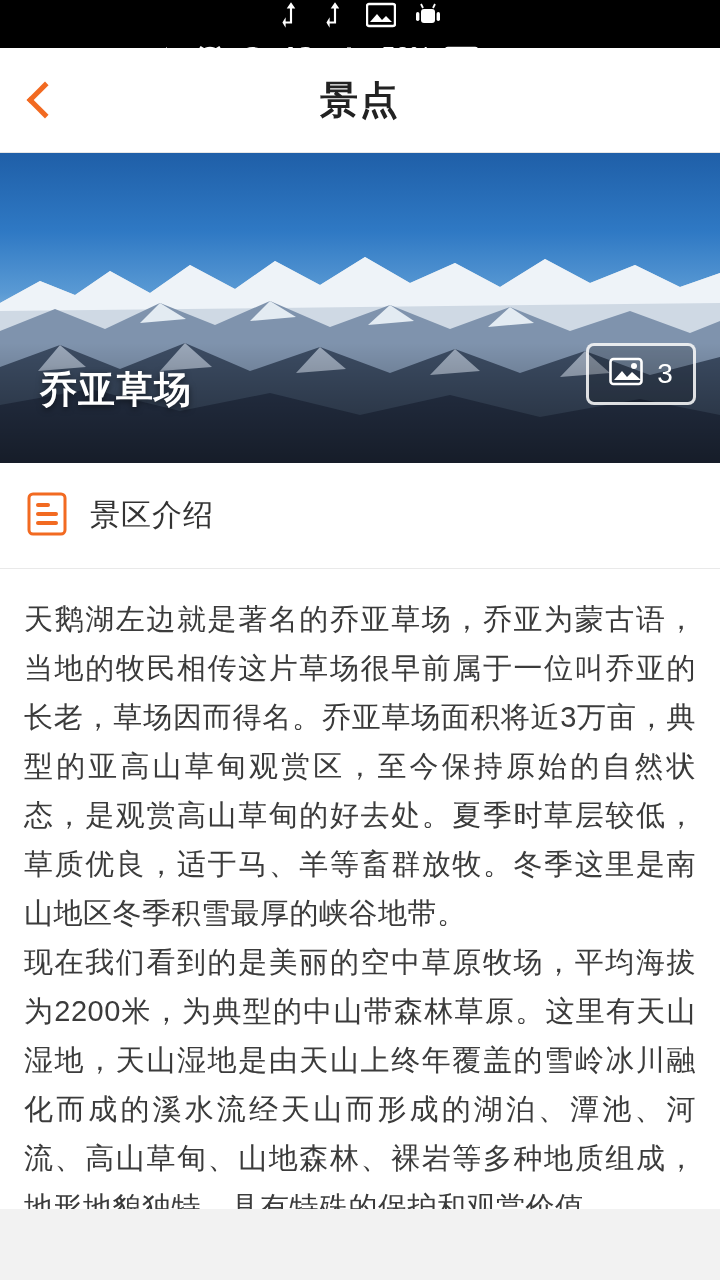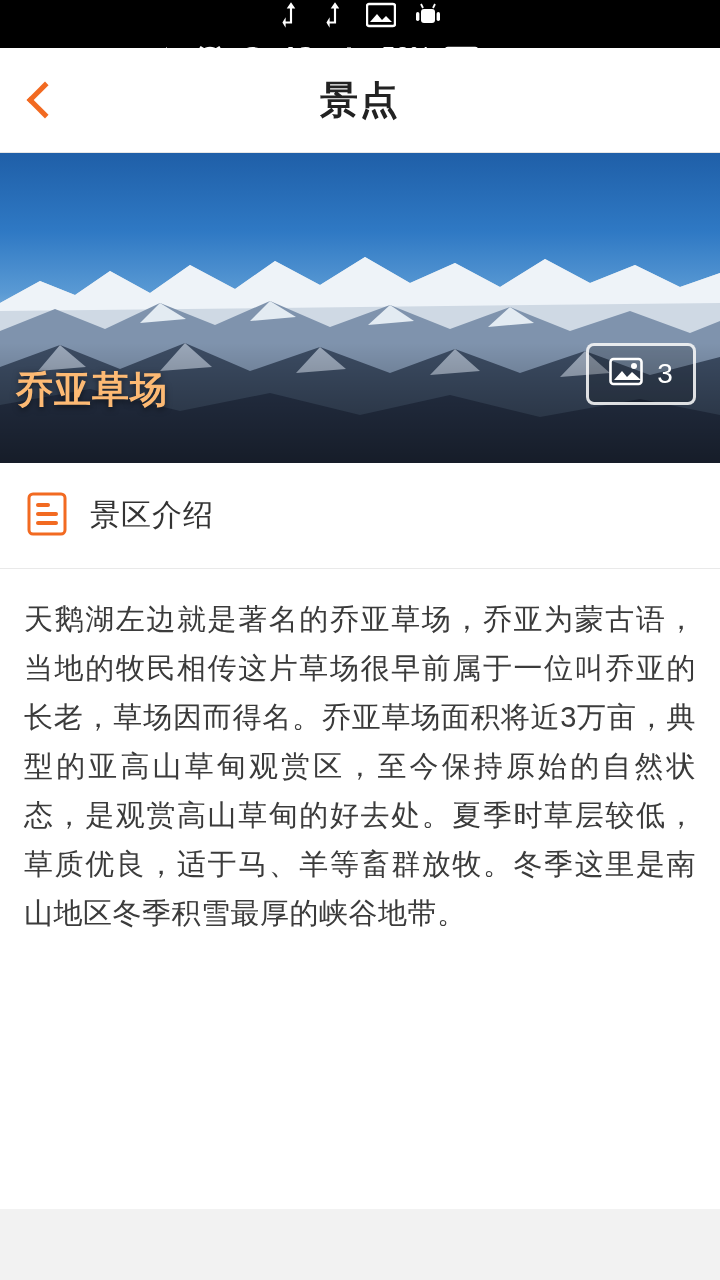--- a/index.html
+++ b/index.html
@@ -81,23 +81,23 @@
     background: #2b3d57;
   }
   .sky {
     position: absolute;
     left: 0; top: 0; width: 720px; height: 175px;
     background: linear-gradient(to bottom, #1f5fa8 0%, #2f79c4 45%, #5a9ad4 80%, #8fbde2 100%);
   }
   .mountains { position: absolute; left: 0; top: 0; width: 720px; height: 310px; }
   .name-block {
     position: absolute;
-    left: 16px;
+    left: 40px;
     bottom: 48px;
-    color: #fdba74;
+    color: #ffffff;
     text-shadow: 0 2px 6px rgba(0,0,0,.55);
   }
   .spot-name { font-size: 37px; font-weight: bold; letter-spacing: 1px; }
   .spot-tags { font-size: 22px; margin-top: 14px; letter-spacing: 1px; }
   .photo-badge {
     position: absolute;
     right: 24px;
     bottom: 58px;
     width: 110px;
     height: 62px;
@@ -269,15 +269,16 @@
         <rect x="10" y="21" width="22" height="4" rx="2" fill="#f26a21"></rect>
         <rect x="10" y="30" width="22" height="4" rx="2" fill="#f26a21"></rect>
       </svg>
   </span>
   <span class="section-title">景区介绍</span>
 </div>
 
 <div class="content-wrap">
   <div class="content">
     <p class="para">天鹅湖左边就是著名的乔亚草场，乔亚为蒙古语，当地的牧民相传这片草场很早前属于一位叫乔亚的长老，草场因而得名。乔亚草场面积将近3万亩，典型的亚高山草甸观赏区，至今保持原始的自然状态，是观赏高山草甸的好去处。夏季时草层较低，草质优良，适于马、羊等畜群放牧。冬季这里是南山地区冬季积雪最厚的峡谷地带。</p>
+    <p class="para">现在我们看到的是美丽的空中草原牧场，平均海拔为2200米，为典型的中山带森林草原。这里有天山湿地，天山湿地是由天山上终年覆盖的雪岭冰川融化而成的溪水流经天山而形成的湖泊、潭池、河流、高山草甸、山地森林、裸岩等多种地质组成，地形地貌独特，具有特殊的保护和观赏价值。</p>
   </div>
 </div>
 <div class="filler"></div>
 
 </body></html>

